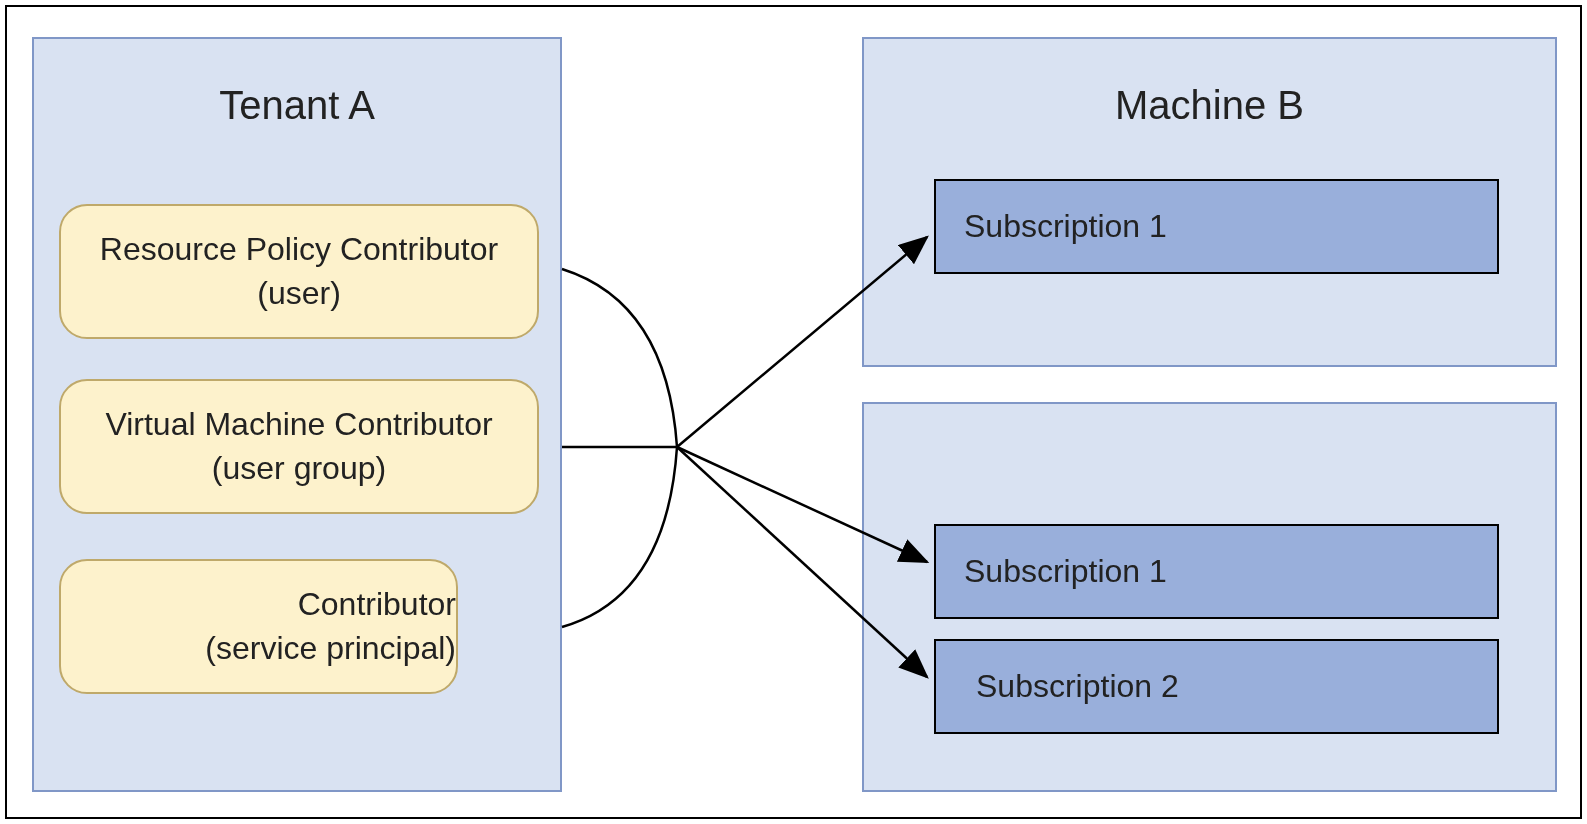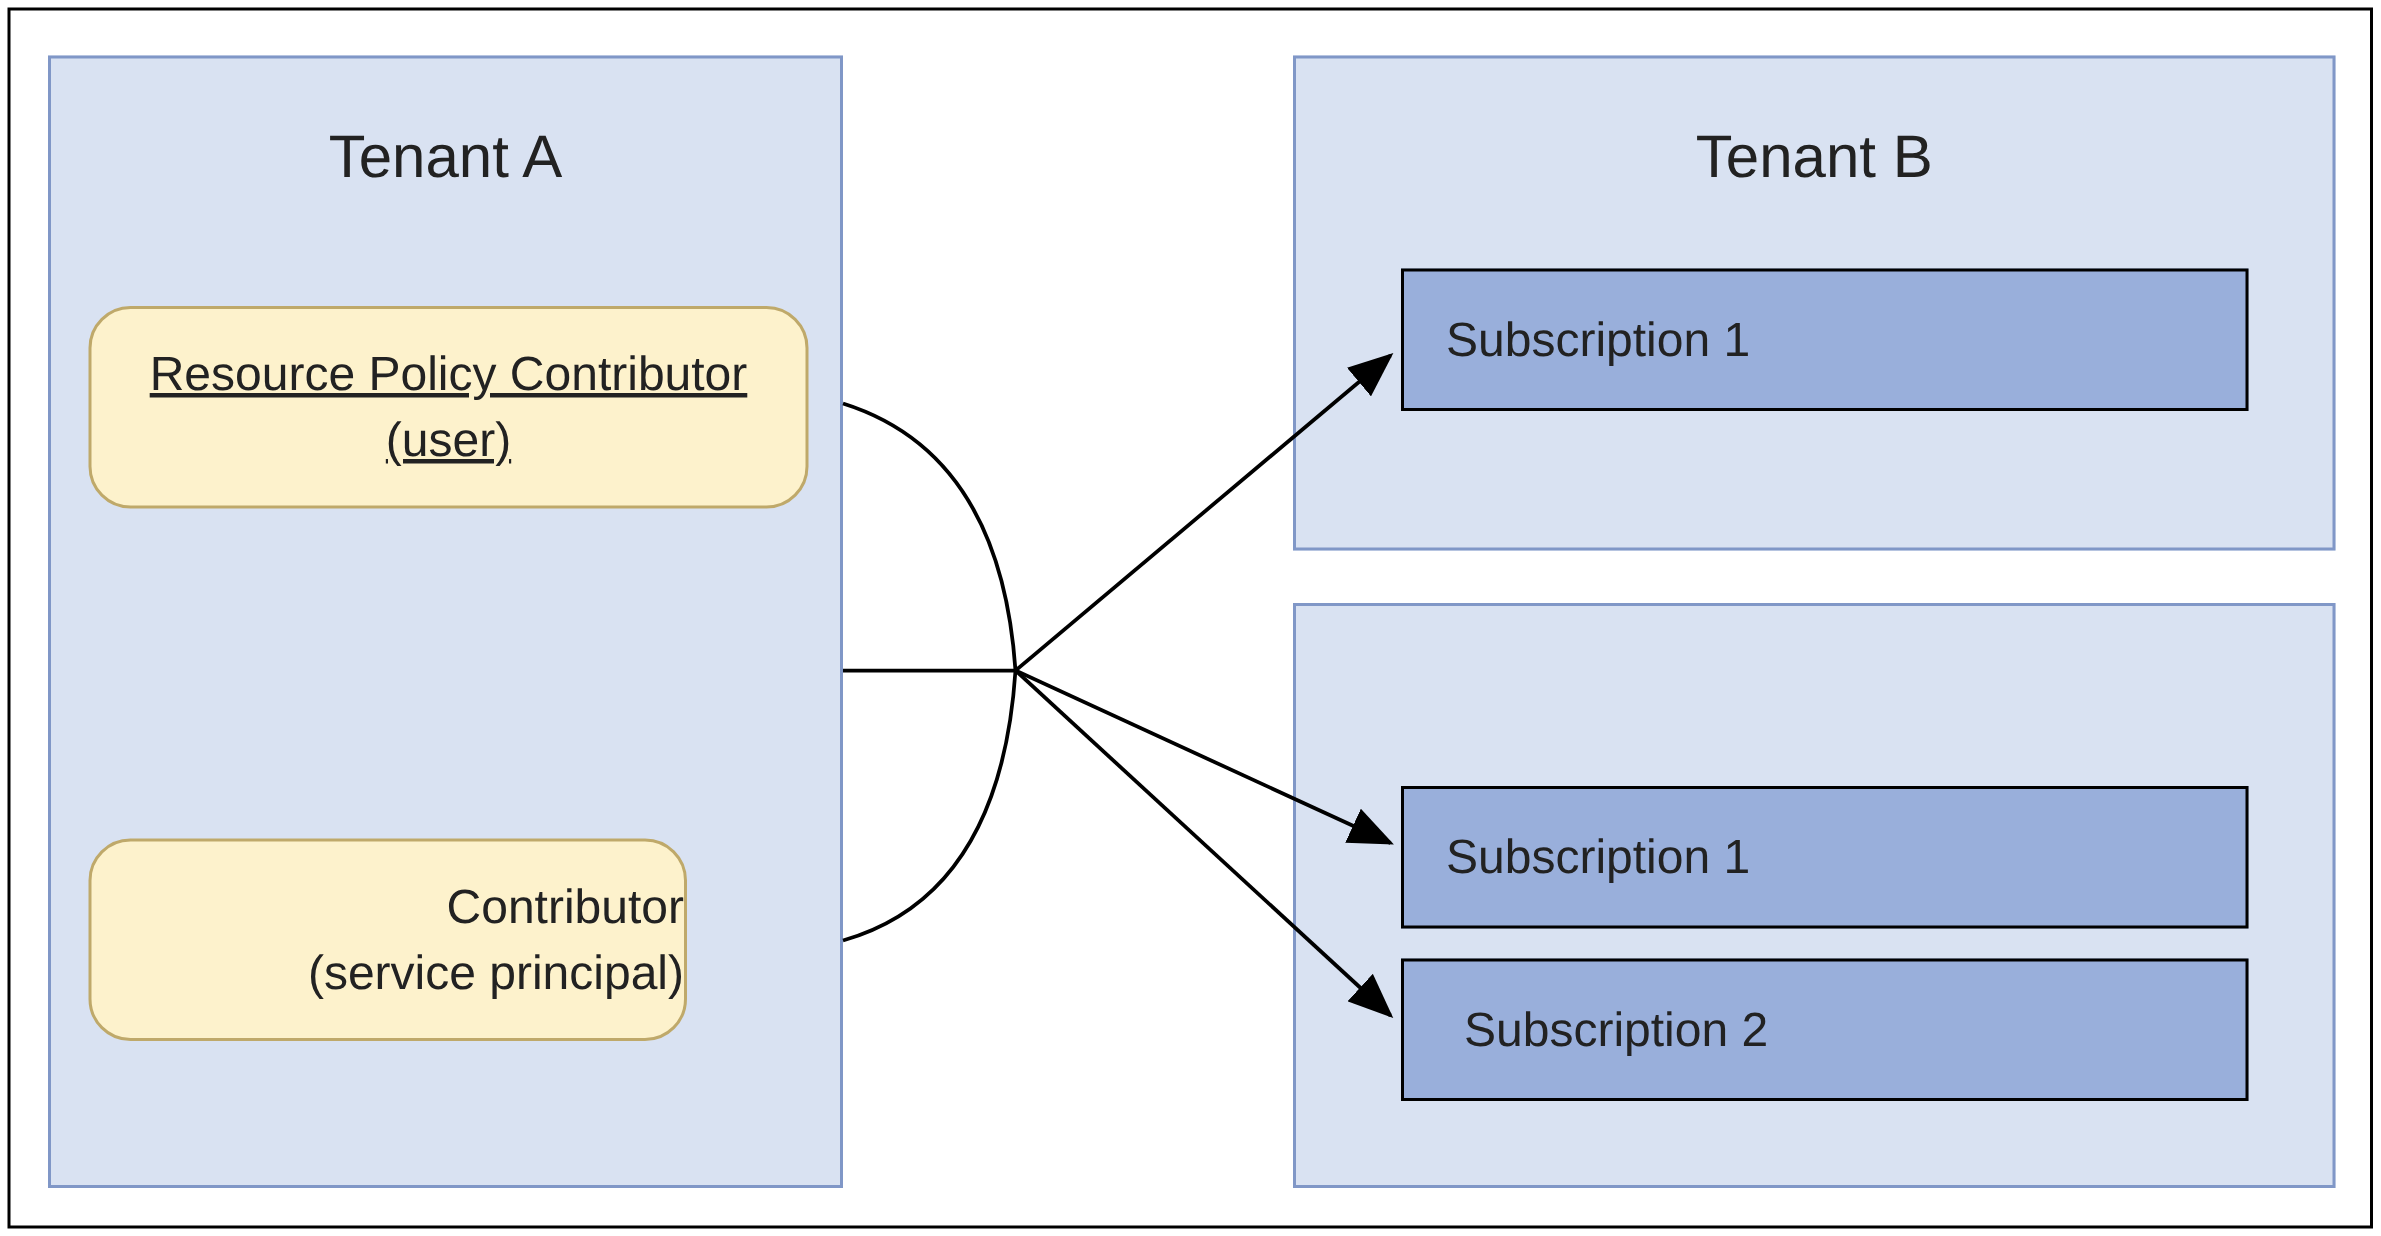--- a/index.html
+++ b/index.html
@@ -66,34 +66,38 @@
   }
 </style>
 </head>
 <body>
 
 <div class="frame">
 
   <div class="tenant-box" style="left:25px; top:30px; width:530px; height:755px;">
     <div class="tenant-title">Tenant A</div>
 
-    <div class="role-box" style="left:25px; top:165px; width:480px; height:135px;text-decoration:underline;">
+    <div class="role-box" style="left:25px; top:165px; width:480px; height:135px;">
       <span>Resource Policy Contributor</span>
       <span>(user)</span>
     </div>
 
+    <div class="role-box" style="left:25px; top:340px; width:480px; height:135px;">
+      <span>Virtual Machine Contributor</span>
+      <span>(user group)</span>
+    </div>
 
     <div class="role-box" style="left:25px; top:520px; width:399px; height:135px;align-items:flex-end;">
       <span>Contributor</span>
       <span>(service principal)</span>
     </div>
   </div>
 
   <div class="tenant-box" style="left:855px; top:30px; width:695px; height:330px;">
-    <div class="tenant-title">Tenant B</div>
+    <div class="tenant-title">Machine B</div>
     <div class="sub-box" style="left:70px; top:140px; width:565px; height:95px;">
       <span>Subscription 1</span>
     </div>
   </div>
 
   <div class="tenant-box" style="left:855px; top:395px; width:695px; height:390px;">
     <div class="sub-box" style="left:70px; top:120px; width:565px; height:95px;">
       <span>Subscription 1</span>
     </div>
     <div class="sub-box" style="left:70px; top:235px; width:565px; height:95px;padding-left:40px;">

